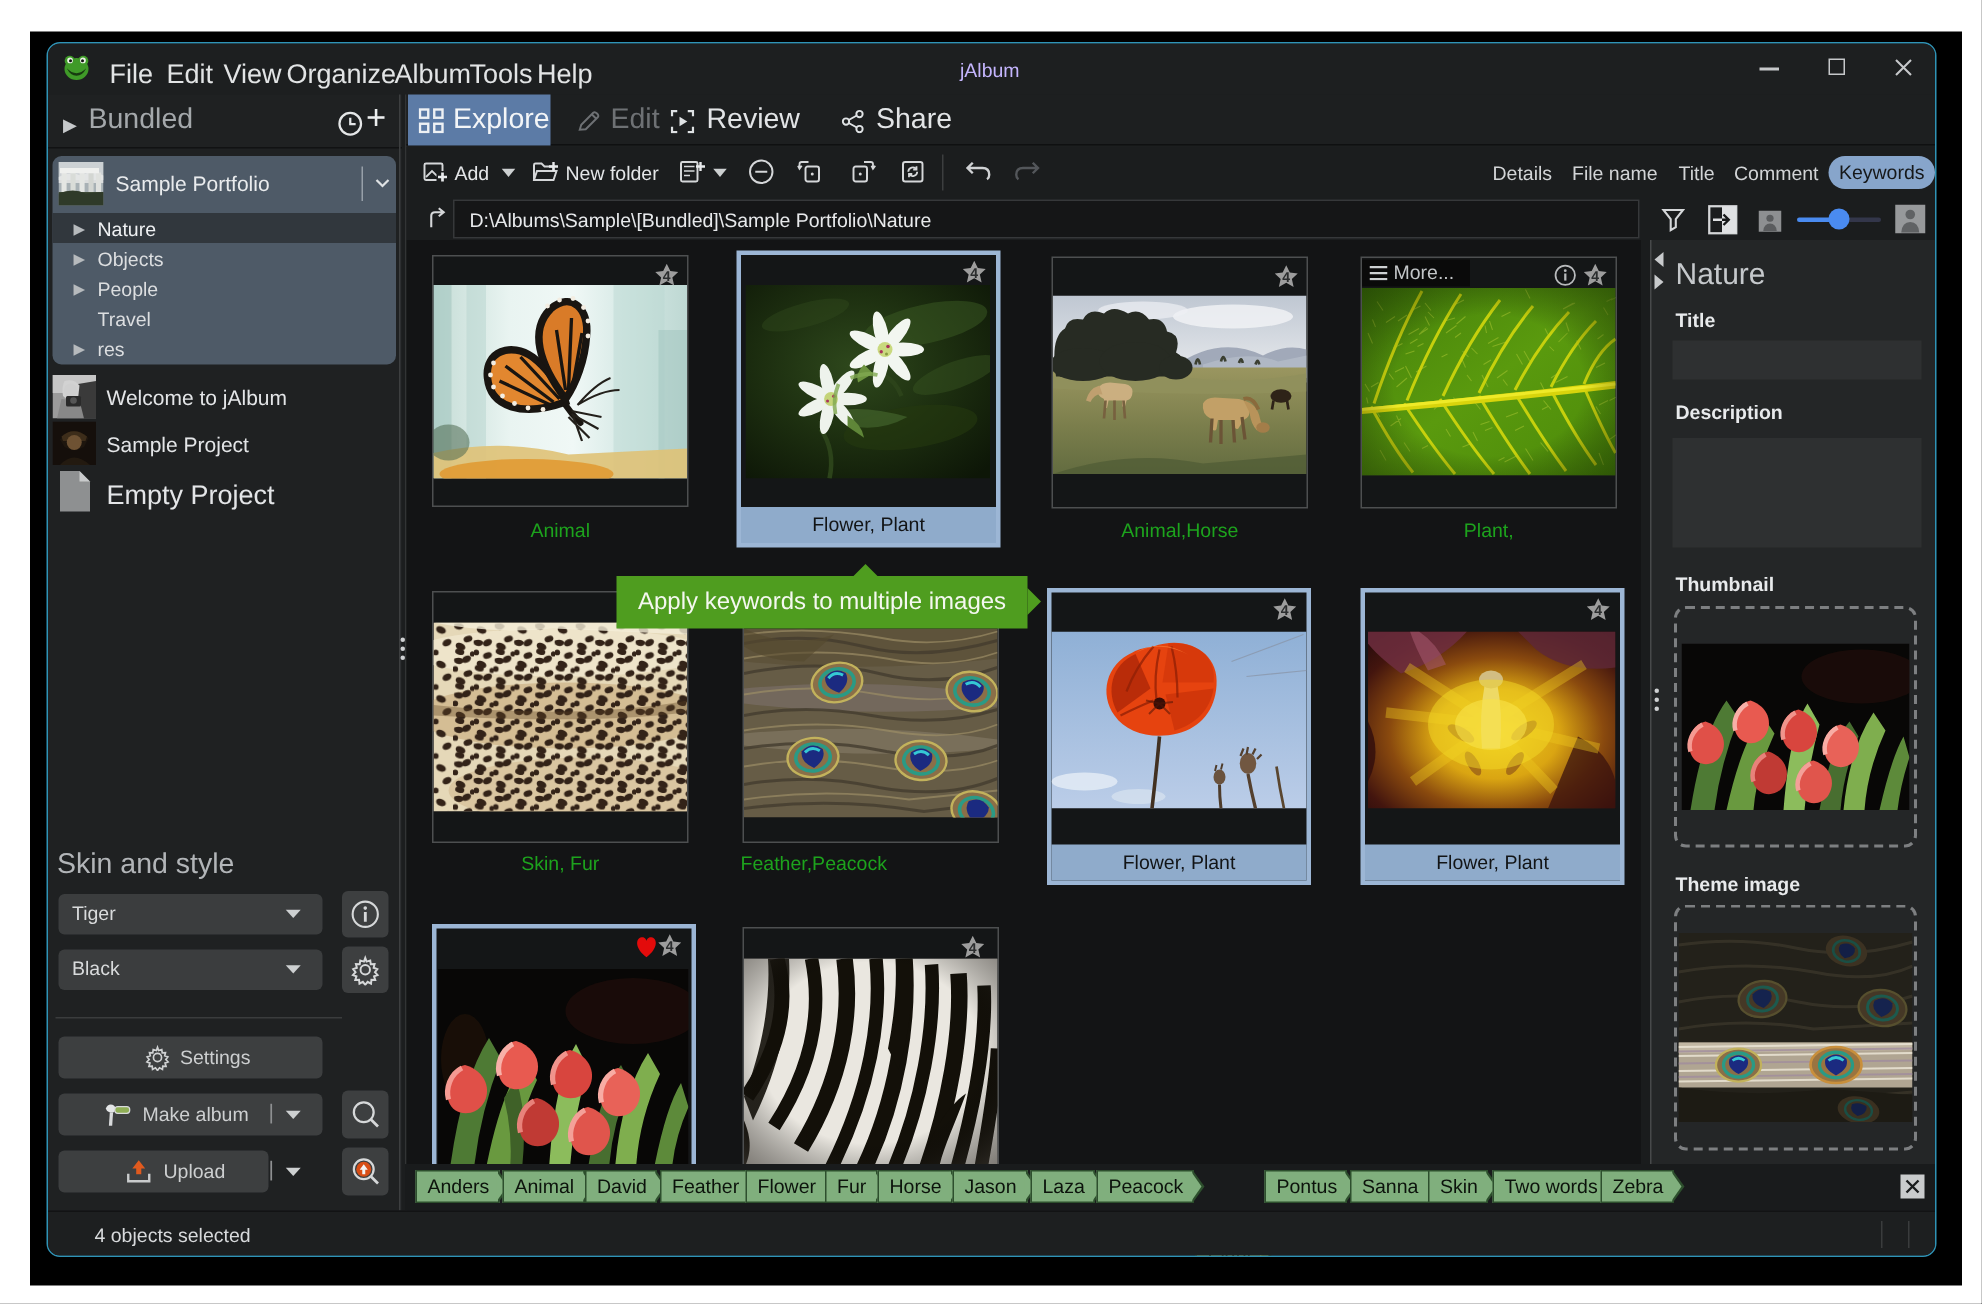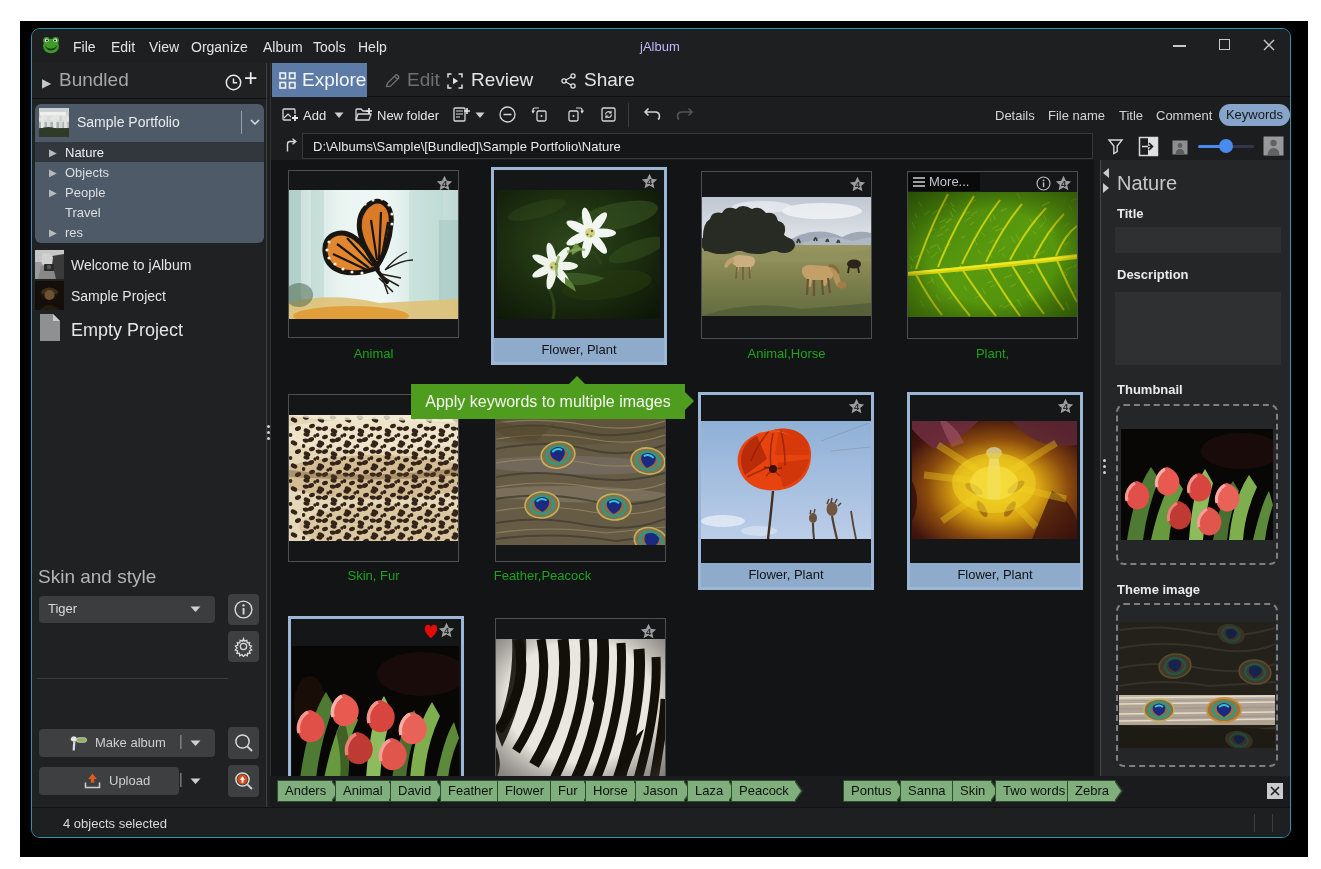--- a/index.html
+++ b/index.html
@@ -1,20 +1,20 @@
 <!DOCTYPE html>
 <html><head>
 <meta charset="utf-8">
 <style>
 * { margin:0; padding:0; box-sizing:border-box; }
 html,body { width:1321px; height:869px; background:#fff; font-family:"Liberation Sans", sans-serif; overflow:hidden; }
 .abs { position:absolute; }
 #frame { position:absolute; left:20px; top:21px; width:1288px; height:836px; background:#000; }
 #win { position:absolute; left:11px; top:7px; width:1260px; height:810px; background:#1c1e1f; border:1px solid #2f93b6; border-radius:9px; overflow:hidden; }
-.menu { color:#e2e4e5; font-size:14px; top:10px; }
+.menu { color:#e2e4e5; font-size:18px; top:10px; }
 .lbl13 { font-size:13px; color:#dcdee0; }
 .tri { color:#b6babd; font-size:10px; }
 .star { position:absolute; width:17px; height:17px; }
 .card { position:absolute; width:171px; height:168px; border:1px solid #4d4f50; background:#141617; }
 .selcard { position:absolute; width:176px; border:3px solid #9cb6d5; background:#141617; }
 .selband { position:absolute; left:0; right:0; bottom:0; height:24px; background:#8fabcb; color:#121416; font-size:13px; text-align:center; line-height:24px; }
 .glabel { position:absolute; width:171px; text-align:center; color:#1da31d; font-size:13px; }
 .tag { position:absolute; height:22px; background:#80af7d; border:1px solid #2d4f2d; color:#0c130c; font-size:13px; line-height:20px; padding:0 6px 0 7px; top:4px; }
 .tag:before { content:""; position:absolute; right:-8px; top:-1px; border-top:11px solid transparent; border-bottom:11px solid transparent; border-left:8px solid #2d4f2d; }
 .tag:after { content:""; position:absolute; right:-6px; top:0; border-top:10px solid transparent; border-bottom:10px solid transparent; border-left:7px solid #80af7d; }
@@ -129,29 +129,44 @@
             <path d="M0.5 0.5 L5.5 6 L10.5 0.5Z" fill="#cdd0d1"></path>
           </svg>
     </div>
     <div class="btn" style="left:196px;top:531px;width:31px;height:31px;">
       <svg class="abs" style="left:6px;top:6px;" width="19" height="19" viewBox="0 0 19 19">
             <circle cx="9.5" cy="9.5" r="8.4" fill="none" stroke="#d6d8d9" stroke-width="1.4"></circle>
             <circle cx="9.5" cy="5.4" r="1.2" fill="#d6d8d9"></circle>
             <rect x="8.6" y="8" width="1.9" height="6.5" fill="#d6d8d9"></rect>
           </svg>
     </div>
+    <div class="btn" style="left:7px;top:570px;width:176px;height:27px;background:#3b3d3e;">
+      <span class="abs" style="left:9px;top:5px;color:#d9dbdc;font-size:13px;">Black</span>
+      <svg class="abs" style="left:151px;top:10px;" width="11" height="7" viewBox="0 0 11 7">
+            <path d="M0.5 0.5 L5.5 6 L10.5 0.5Z" fill="#cdd0d1"></path>
+          </svg>
+    </div>
     <div class="btn" style="left:196px;top:568px;width:31px;height:31px;">
       <svg class="abs" style="left:5px;top:5px;" width="21" height="21" viewBox="0 0 24 24">
             <g fill="none" stroke="#d6d8d9" stroke-width="1.5">
               <circle cx="12" cy="12" r="3.6"></circle>
               <path d="M12 3 L13 5.8 L15.8 4.9 L16.2 7.8 L19.1 7.7 L18.4 10.5 L21.2 11.5 L19.4 13.8 L21.4 16 L18.7 17 L19.6 19.8 L16.7 19.7 L16.4 22.6 L13.8 21.2 L12 23.5 L10.2 21.2 L7.6 22.6 L7.3 19.7 L4.4 19.8 L5.3 17 L2.6 16 L4.6 13.8 L2.8 11.5 L5.6 10.5 L4.9 7.7 L7.8 7.8 L8.2 4.9 L11 5.8Z"></path>
             </g>
           </svg>
     </div>
     <div class="sep" style="left:5px;top:615px;width:191px;height:1px;"></div>
+    <div class="btn" style="left:7px;top:628px;width:176px;height:28px;">
+      <svg class="abs" style="left:57px;top:5px;" width="18" height="18" viewBox="0 0 24 24">
+            <g fill="none" stroke="#cfd1d2" stroke-width="1.5">
+              <circle cx="12" cy="12" r="3.6"></circle>
+              <path d="M12 3 L13 5.8 L15.8 4.9 L16.2 7.8 L19.1 7.7 L18.4 10.5 L21.2 11.5 L19.4 13.8 L21.4 16 L18.7 17 L19.6 19.8 L16.7 19.7 L16.4 22.6 L13.8 21.2 L12 23.5 L10.2 21.2 L7.6 22.6 L7.3 19.7 L4.4 19.8 L5.3 17 L2.6 16 L4.6 13.8 L2.8 11.5 L5.6 10.5 L4.9 7.7 L7.8 7.8 L8.2 4.9 L11 5.8Z"></path>
+            </g>
+          </svg>
+      <span class="abs" style="left:81px;top:6px;color:#cdcfd0;font-size:13px;">Settings</span>
+    </div>
     <div class="btn" style="left:7px;top:666px;width:176px;height:28px;">
       <svg class="abs" style="left:30px;top:6px;" width="19" height="16" viewBox="0 0 19 16">
         <path d="M1.5 4 Q3 0.5 6 1.5 Q8 2.2 8 4.5 L7 6.5 L4 6.5 Q2 6 1.5 4Z" fill="#e3e5e6"></path>
         <rect x="7.5" y="2.8" width="10" height="4.4" rx="2" fill="#8fae56" stroke="#dadcdd" stroke-width="0.8"></rect>
         <path d="M4.2 6.5 L3.6 15.5 L5.8 15.5 L6.4 6.5Z" fill="#d8dadb"></path>
       </svg>
       <span class="abs" style="left:56px;top:6px;color:#cdcfd0;font-size:13px;">Make album</span>
       <span class="abs" style="left:140px;top:4px;color:#8e9092;font-size:14px;">|</span>
       <svg class="abs" style="left:151px;top:11px;" width="11" height="7" viewBox="0 0 11 7">
             <path d="M0.5 0.5 L5.5 6 L10.5 0.5Z" fill="#cdd0d1"></path>

